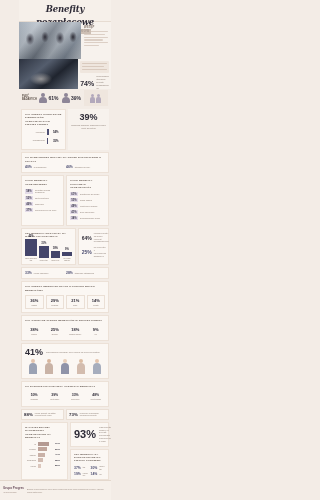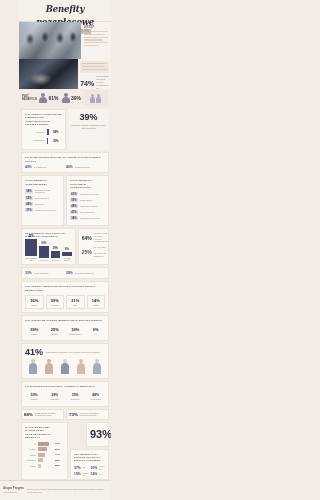--- a/index.html
+++ b/index.html
@@ -523,21 +523,21 @@
       <div class="hbar-row" style="margin-bottom:0">
         <div class="hbar-lbl" style="width:11px">usługi</div>
         <div class="hbar-track" style="height:4px">
             <div class="hbar-fill" style="height:4px;width:22%;background:#dcc8be"></div>
           </div>
         <div class="hbar-val" style="font-size:2.4px">22%</div>
       </div>
     </div>
 
     <div style="flex:1;">
-      <div class="card" style="margin:0 0 2px 16px;">
+      <div class="card" style="margin:0 0 2px 0;">
         <div class="b93">
           <div class="v">93%</div>
           <div class="stat-cap">respondentów uważa, że benefity zwiększają zadowolenie z pracy</div>
         </div>
       </div>
       <div class="card" style="margin:0;">
         <div class="card-h">CZY BENEFITY SĄ DOSTOSOWANE DO TWOICH POTRZEB?</div>
         <div class="grid2">
           <div class="g2">
             <span class="v">37%</span>

